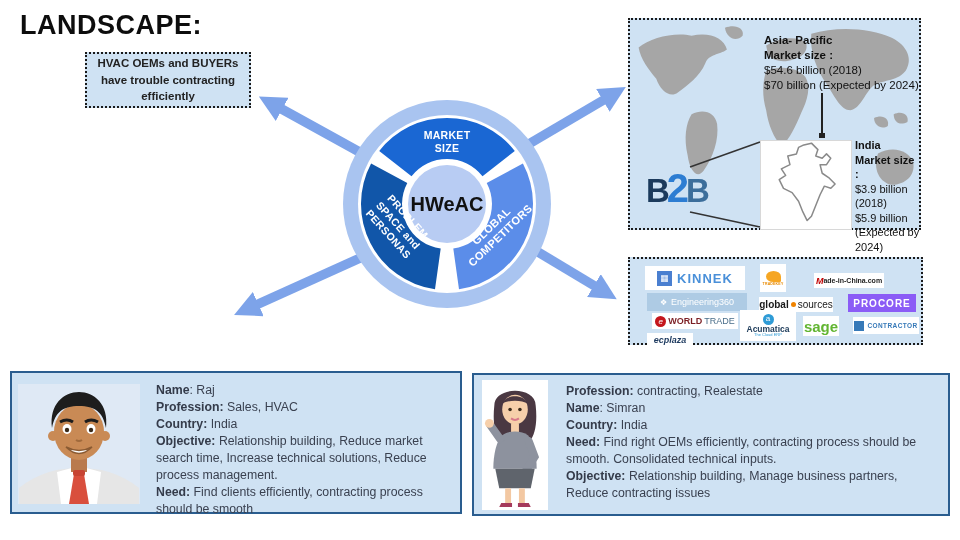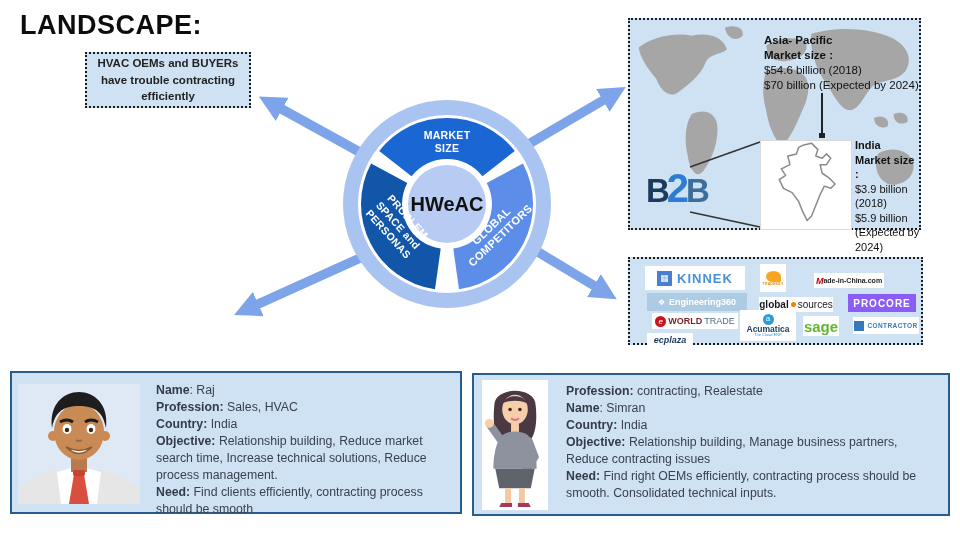--- a/index.html
+++ b/index.html
@@ -179,21 +179,21 @@
       <span style="width:15px;height:11px;background:#f6a623;border-radius:60% 60% 10% 60%;"></span>
       <span style="font-size:3.5px;font-weight:bold;color:#e88a00;letter-spacing:.2px;">TRADEKEY</span>
     </div>
     <div class="chip" style="left:184px;top:14px;width:70px;height:15px;">
       <span style="font-size:9px;font-weight:bold;font-style:italic;color:#c00000;">M</span>
         <span style="font-size:7px;font-weight:bold;color:#222;">ade-in-China.com</span>
     </div>
 
     <div class="chip" style="left:17px;top:34px;width:100px;height:18px;background:#aecbe4;gap:4px;">
       <span style="color:#fff;font-size:8px;">❖</span>
-      <span style="color:#fff;font-weight:bold;font-size:9px;">Engineering360</span>
+      <span style="color:#fff;font-weight:normal;font-size:9px;">Engineering360</span>
     </div>
     <div class="chip" style="left:129px;top:38px;width:74px;height:15px;gap:2px;">
       <span style="font-size:10px;font-weight:bold;color:#1a1a1a;">global</span>
       <span style="width:5px;height:5px;border-radius:50%;background:#f08300;"></span>
       <span style="font-size:10px;color:#1a1a1a;">sources</span>
     </div>
     <div class="chip" style="left:218px;top:35px;width:68px;height:18px;background:#8b5cf6;">
       <span style="color:#fff;font-weight:bold;font-size:10px;letter-spacing:1px;">PROCORE</span>
     </div>
 
@@ -272,18 +272,18 @@
         <rect x="23" y="110" width="6" height="15" fill="#f3c8a2"></rect>
         <rect x="37" y="110" width="6" height="15" fill="#f3c8a2"></rect>
         <path d="M19,125 L30,125 L30,129 L17,129 Z" fill="#a53a5c"></path>
         <path d="M36,125 L47,125 L49,129 L36,129 Z" fill="#a53a5c"></path>
       </svg>
     </div>
     <div class="ptext pt2">
       <div><b>Profession:</b><span> contracting, Realestate</span></div>
       <div><b>Name</b><span>: Simran</span></div>
       <div><b>Country:</b><span> India</span></div>
+      <div><b>Need:</b><span> Find right OEMs efficiently, contracting process should be smooth. Consolidated technical inputs.</span></div>
       <div><b>Objective:</b><span> Relationship building, Manage business partners, Reduce contracting issues</span></div>
-      <div><b>Need:</b><span> Find right OEMs efficiently, contracting process should be smooth. Consolidated technical inputs.</span></div>
     </div>
   </div>
 
 </div>
 
 </body></html>

